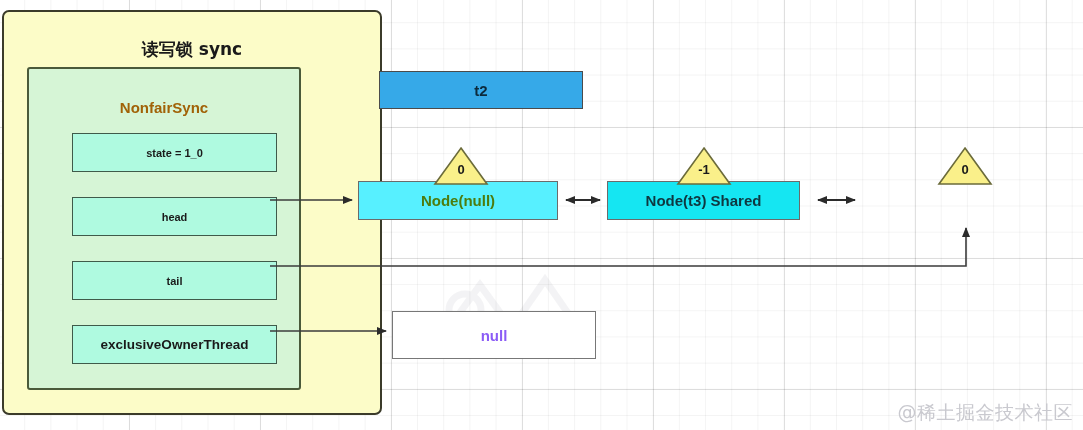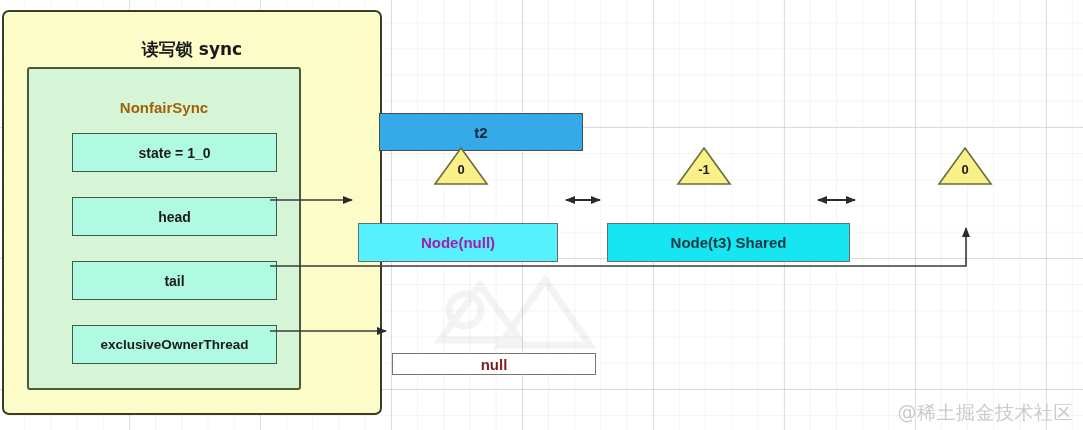--- a/index.html
+++ b/index.html
@@ -91,73 +91,72 @@
     position: absolute;
     left: 43px;
     width: 205px;
     height: 39px;
     background: #affae0;
     border: 1.6px solid #3f5a4a;
     box-sizing: border-box;
     display: flex;
     align-items: center;
     justify-content: center;
-    font-size: 14px;
+    font-size: 11px;
     font-weight: bold;
     color: #1a1a1a;
   }
   .field-state { top: 64px; }
   .field-head  { top: 128px; }
   .field-tail  { top: 192px; }
   .field-eot   { top: 256px; font-size: 13.5px; }
 
   
   .box {
     position: absolute;
     box-sizing: border-box;
     display: flex;
     align-items: center;
     justify-content: center;
     font-size: 15px;
     font-weight: bold;
     color: #12343c;
     border: 1.6px solid #6b6b6b;
-    margin-top: 42px;
   }
   .box-t2 {
     left: 379px; top: 71px;
     width: 204px; height: 38px;
     background: #36a9e8;
     border-color: #4b4b4b;
     color: #0c2a3c;
   }
   .box-node-null {
     left: 358px; top: 181px;
     width: 200px; height: 39px;
     background: #57f0ff;
-    color: #a21caf;
+    color: #4d7c0f;
   }
   .box-node-t3 {
     left: 607px; top: 181px;
-    width: 243px; height: 39px;
+    width: 193px; height: 39px;
     background: #15e6f2;
     color: #0f3740;
   }
   .box-node-t4 {
     left: 862px; top: 181px;
     width: 208px; height: 39px;
     background: #e2e2e2;
     color: #222222;
     border-color: #7a7a7a;
   }
   .box-null {
     left: 392px; top: 311px;
-    width: 204px; height: 22px;
+    width: 204px; height: 48px;
     background: #ffffff;
-    color: #7f1d1d;
+    color: #8b5cf6;
     border-color: #777777;
   }
 
   
   .tri {
     position: absolute;
     width: 56px;
     height: 40px;
   }
   .tri svg { display: block; }

